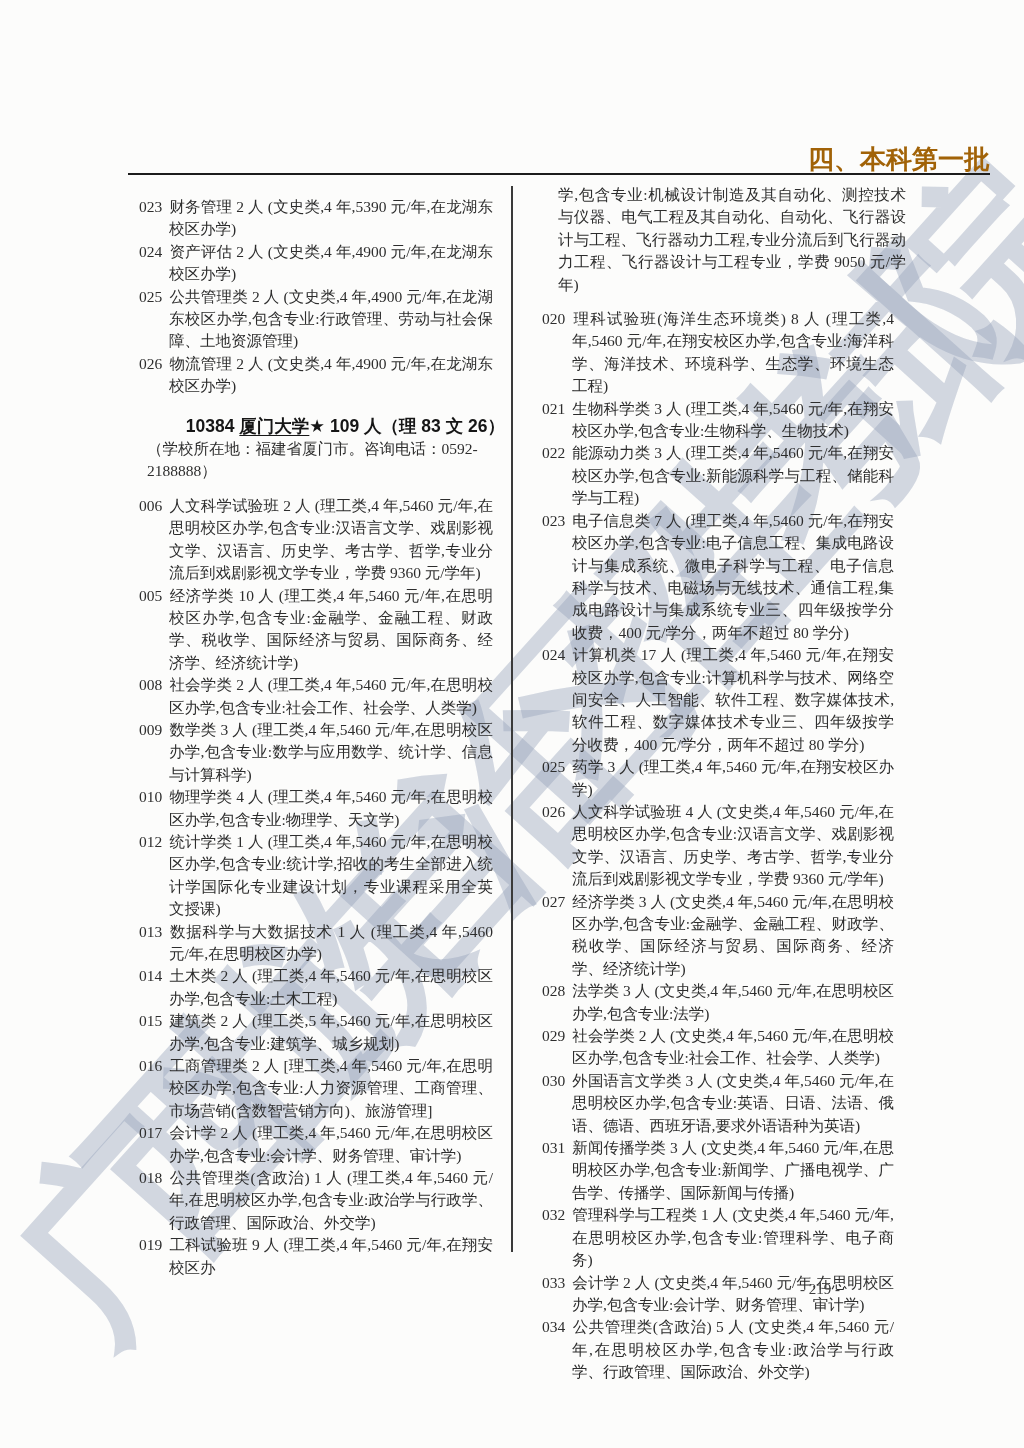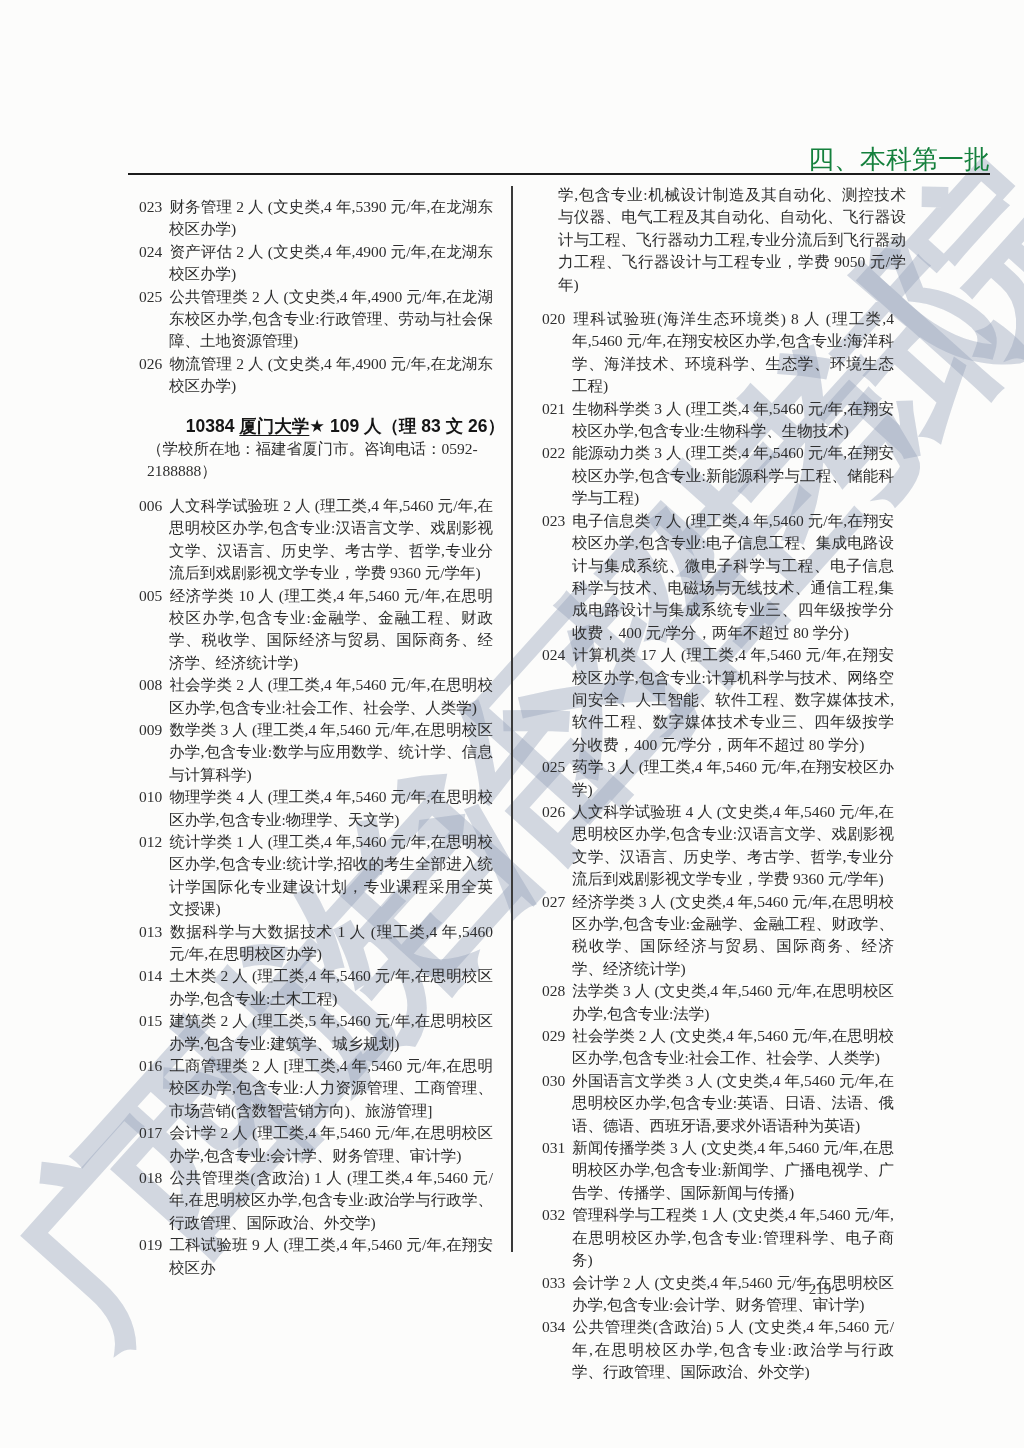--- a/index.html
+++ b/index.html
@@ -20,21 +20,21 @@
     font-family:"Liberation Sans","DejaVu Sans",sans-serif;
     font-size:195px; font-weight:bold;
     letter-spacing:-78px; white-space:nowrap;
     color:rgba(148,161,186,0.40);
     z-index:0; pointer-events:none;
   }
   
   .page-header {
     position:absolute; top:142px; right:34px;
     font-family:"Liberation Sans","DejaVu Sans",sans-serif;
-    font-weight:normal; font-size:26px; color:#15803d;
+    font-weight:bold; font-size:26px; color:#a16207;
     z-index:2;
   }
   .header-rule {
     position:absolute; left:128px; top:173px;
     width:862px; height:2.2px; background:#1c1c1c; z-index:2;
   }
   
   .content {
     position:absolute; left:127px; top:184px;
     width:779px; z-index:1;

